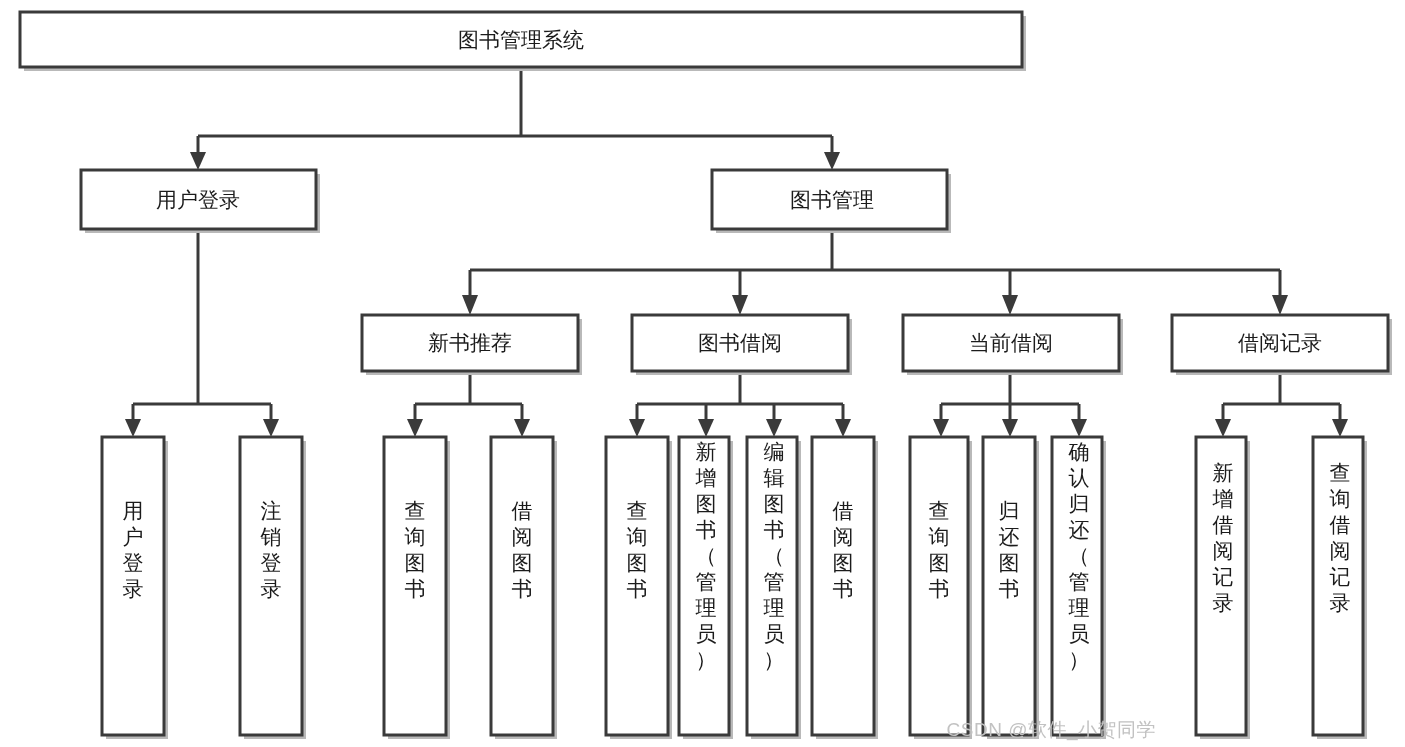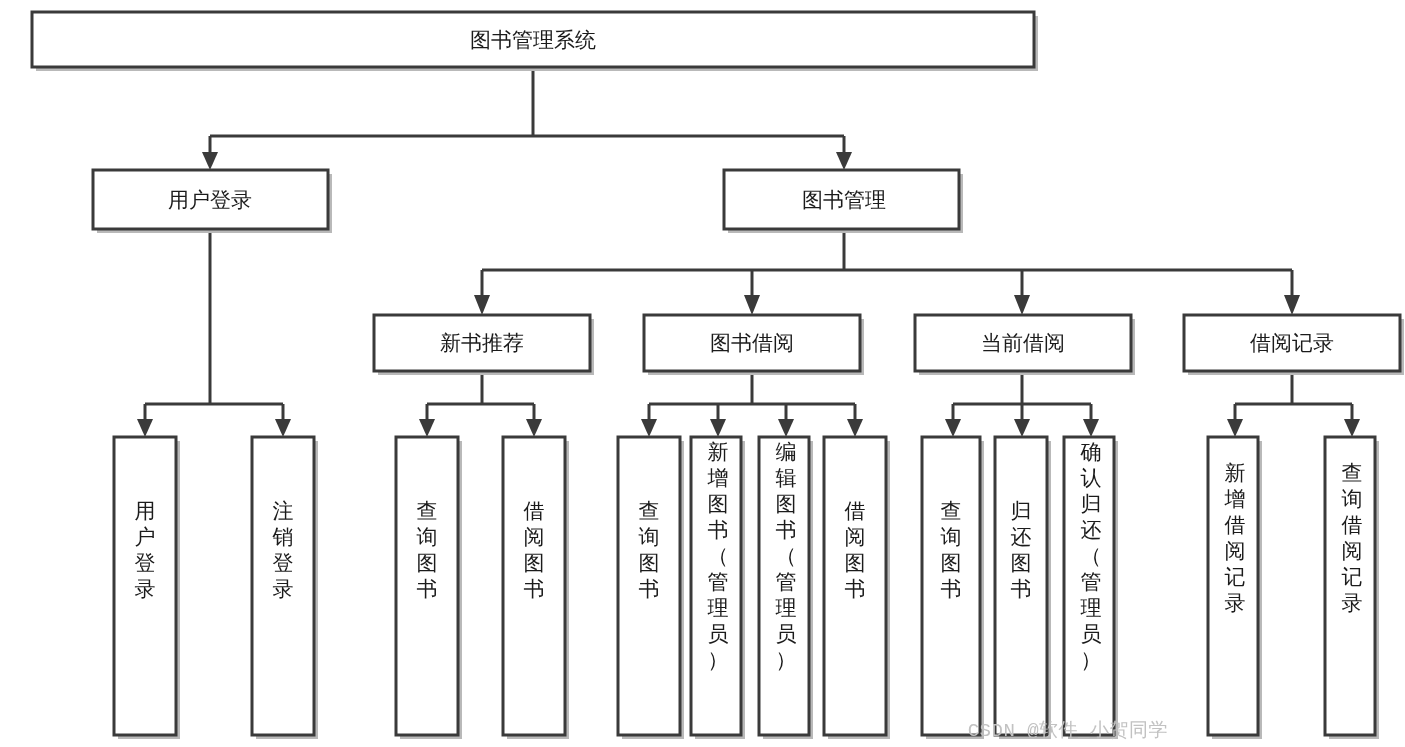--- a/index.html
+++ b/index.html
@@ -13,21 +13,20 @@
     font-family: "DejaVu Sans", "Liberation Sans", sans-serif;
     overflow: hidden;
     position: relative;
   }
   #diagram-root {
     position: absolute;
     left: 0;
     top: 0;
     width: 1164px;
     height: 747px;
-    padding-left: 12px;
   }
   svg#tree-svg {
     display: block;
     width: 1405px;
     height: 747px;
   }
   .node-box {
     fill: #ffffff;
     stroke: #3a3a3a;
     stroke-width: 3;
@@ -55,21 +54,21 @@
     fill: none;
   }
   .connector-arrow {
     fill: #3a3a3a;
     stroke: none;
   }
   .watermark-text {
     position: absolute;
     right: 8px;
     bottom: 4px;
-    font-family: Liberation Mono, monospace;
+    font-family: Liberation Sans, sans-serif;
     font-size: 19px;
     color: #c2c2c2;
     white-space: nowrap;
     letter-spacing: 0.5px;
     user-select: none;
   }
 </style>
 </head>
 <body>
 

